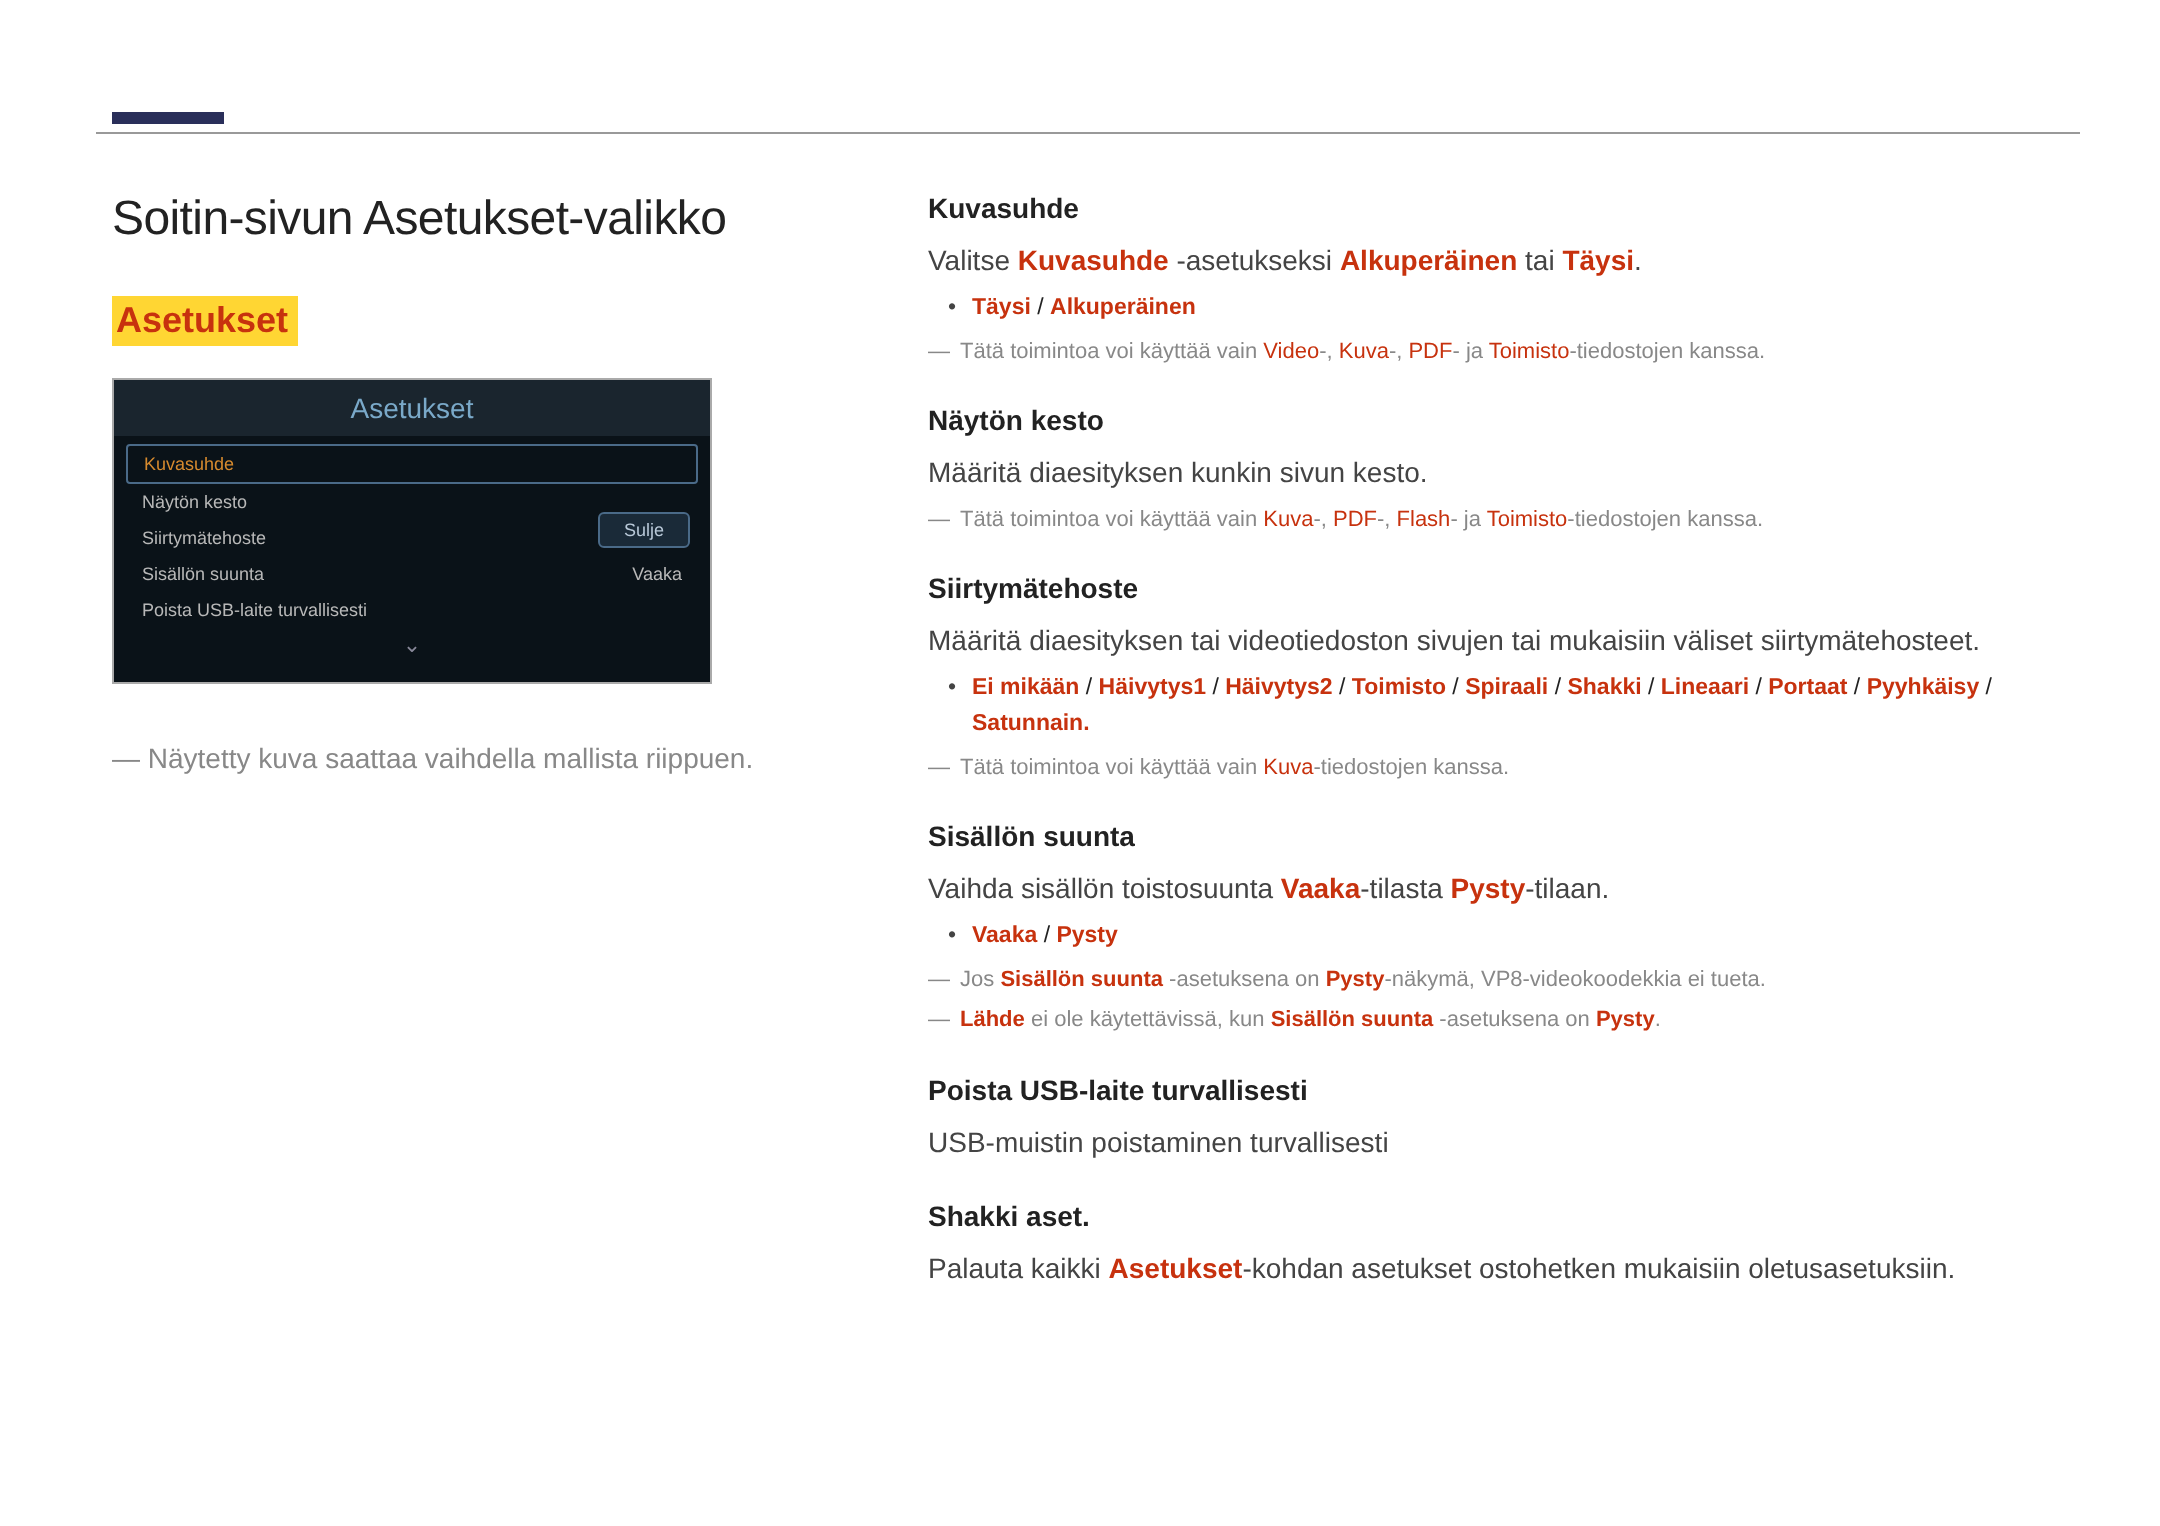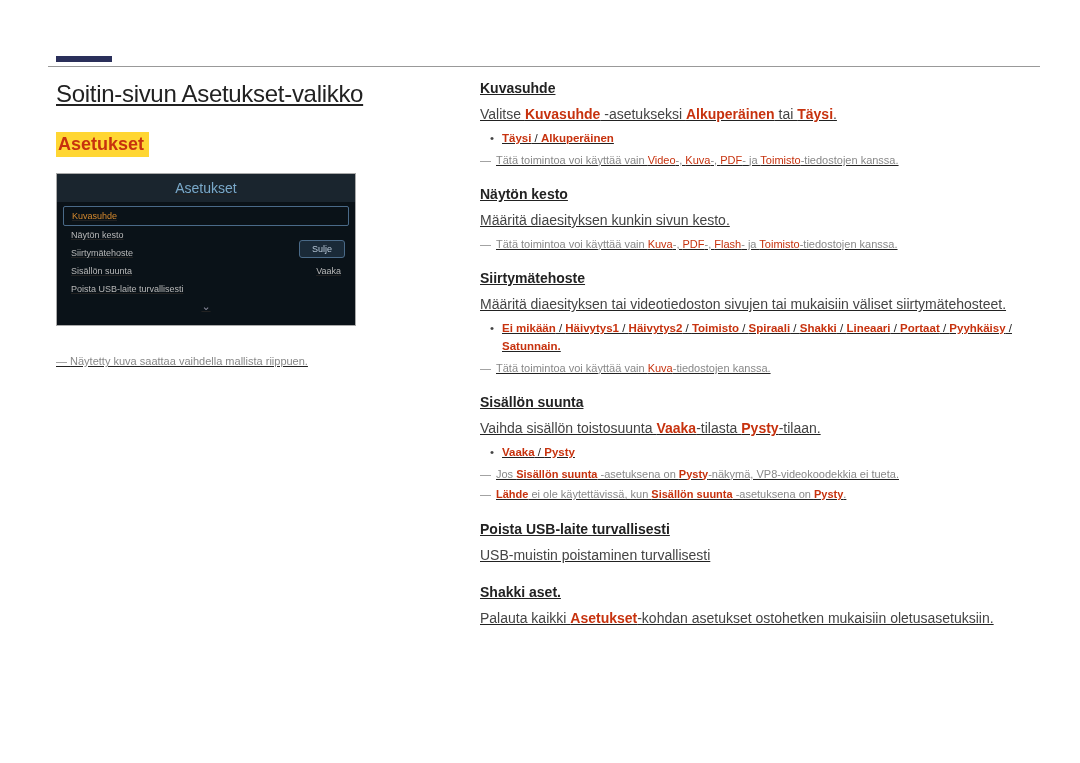--- a/index.html
+++ b/index.html
@@ -22,23 +22,22 @@
   .topline {
     position: absolute;
     top: 66px;
     left: 48px;
     right: 40px;
     height: 1px;
     background: #999;
   }
   .content {
     display: flex;
-    gap: 64px;
-    margin-top: 24px;
-    text-decoration: underline;
+    gap: 48px;
+    margin-top: 40px;
   }
   .left-col { width: 360px; flex-shrink: 0; }
   .right-col { flex: 1; }
   .page-title {
     font-size: 24px;
     font-weight: 500;
     color: #222;
     margin-bottom: 24px;
     letter-spacing: -0.3px;
   }
@@ -103,21 +102,21 @@
     color: #b8c8d8;
     background: #1a2a38;
   }
   .shot-chevron {
     text-align: center;
     color: #889;
     font-size: 11px;
     padding: 2px 0 4px 0;
   }
   .caption {
-    font-size: 11px;
+    font-size: 14px;
     color: #888;
     margin-top: 28px;
     line-height: 1.3;
   }
   .caption::before { content: "― "; color: #888; }
 
   
   .h4 {
     font-size: 14px;
     font-weight: 700;

